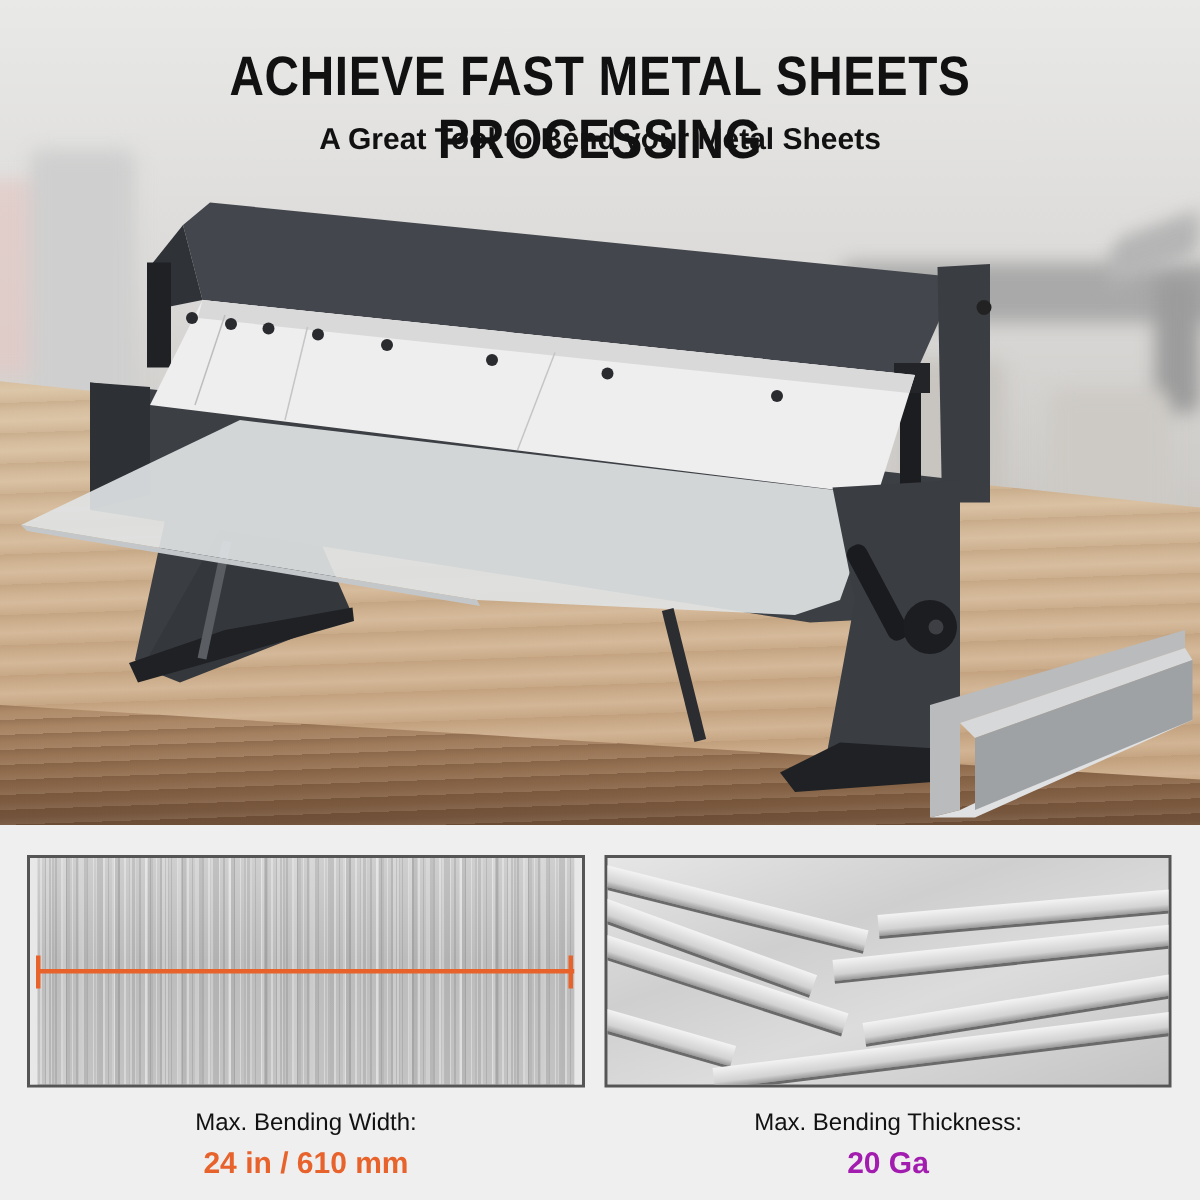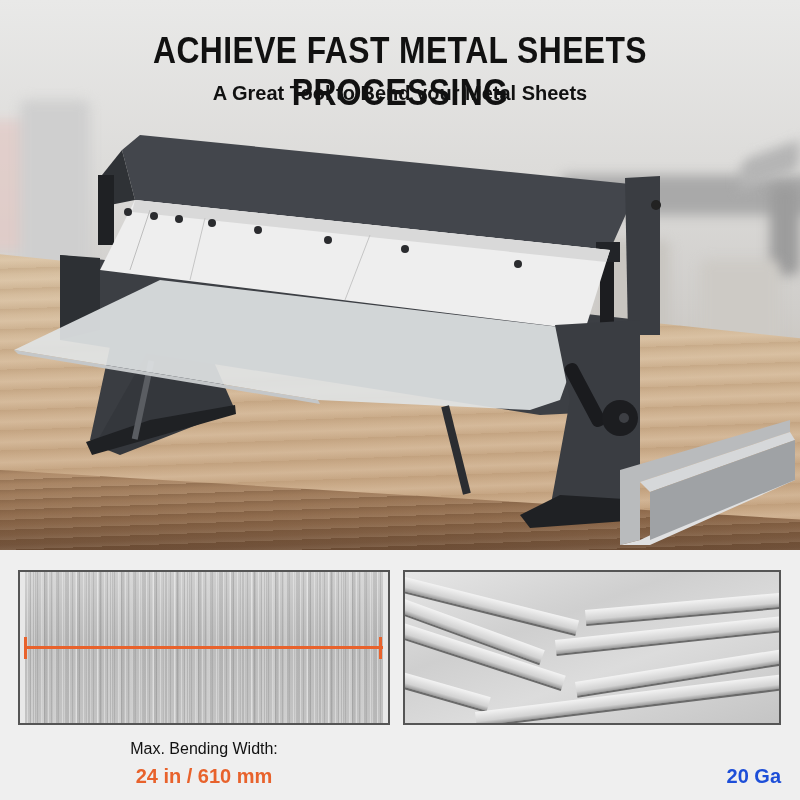--- a/index.html
+++ b/index.html
@@ -181,14 +181,15 @@
     <div class="sheet" style="left:150px; top:68px; width:250px; transform:rotate(-6deg);"></div>
     <div class="sheet" style="left:-20px; top:45px; width:190px; transform:rotate(18deg);"></div>
     <div class="sheet" style="left:170px; top:110px; width:230px; transform:rotate(-9deg);"></div>
     <div class="sheet" style="left:-20px; top:95px; width:110px; transform:rotate(16deg);"></div>
     <div class="sheet" style="left:70px; top:140px; width:330px; transform:rotate(-7deg);"></div>
   </div>
 
   <div class="spec-label lbl-left">Max. Bending Width:</div>
   <div class="spec-value lbl-left" style="color:#e8622c;">24 in / 610 mm</div>
 
-  <div class="spec-value lbl-right" style="color:#1d4ed8;text-align:right;">20 Ga</div>
+  <div class="spec-label lbl-right">Max. Bending Thickness:</div>
+  <div class="spec-value lbl-right" style="color:#a21caf;">20 Ga</div>
 </div>
 
 </body></html>

